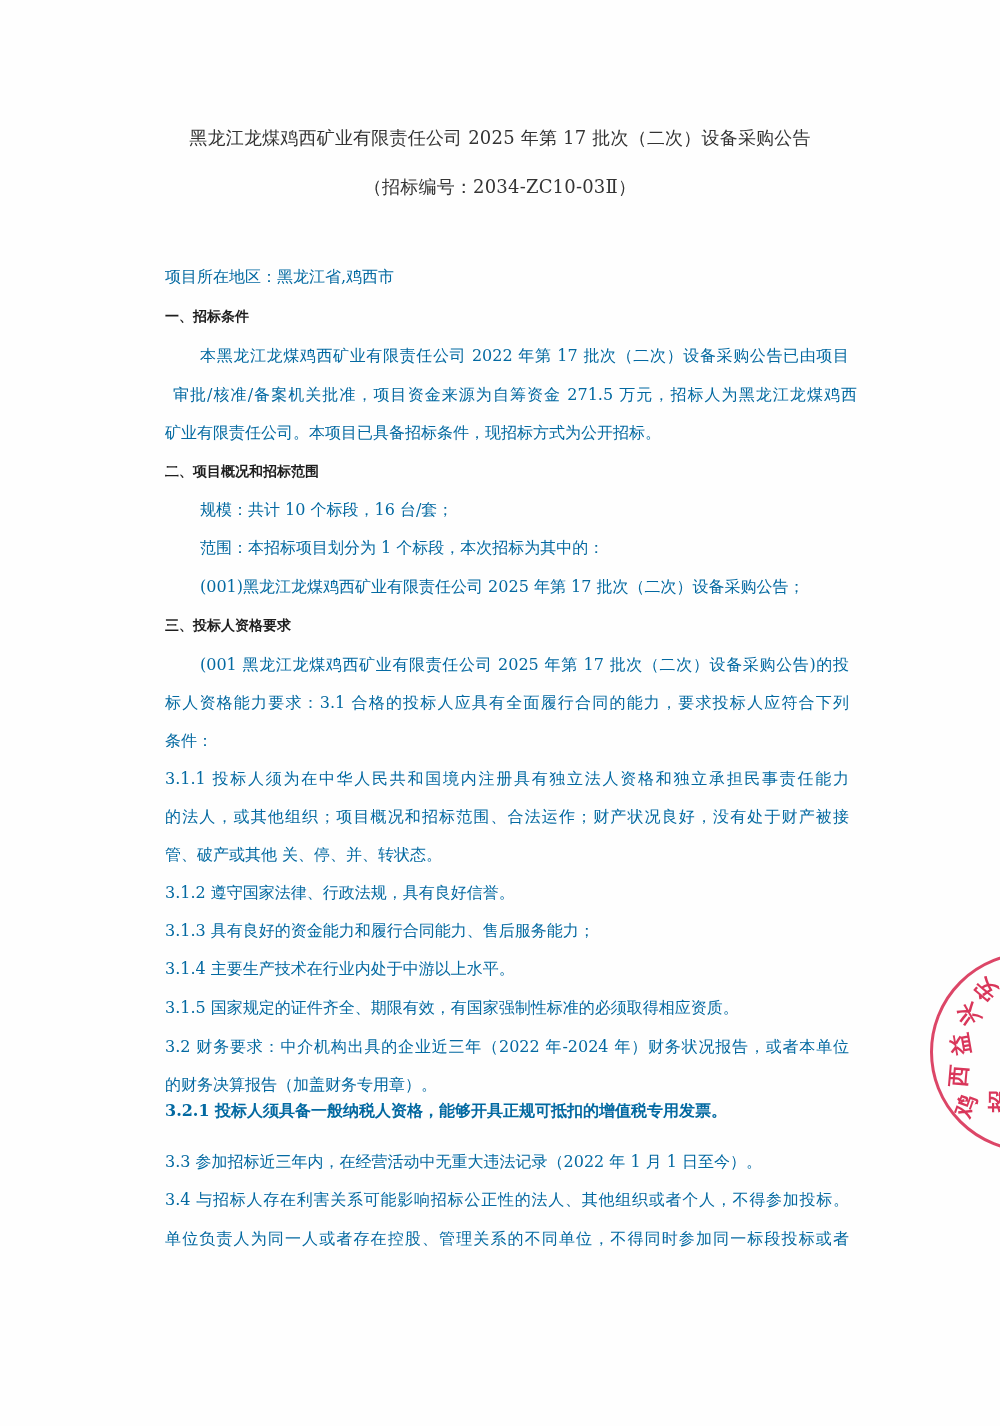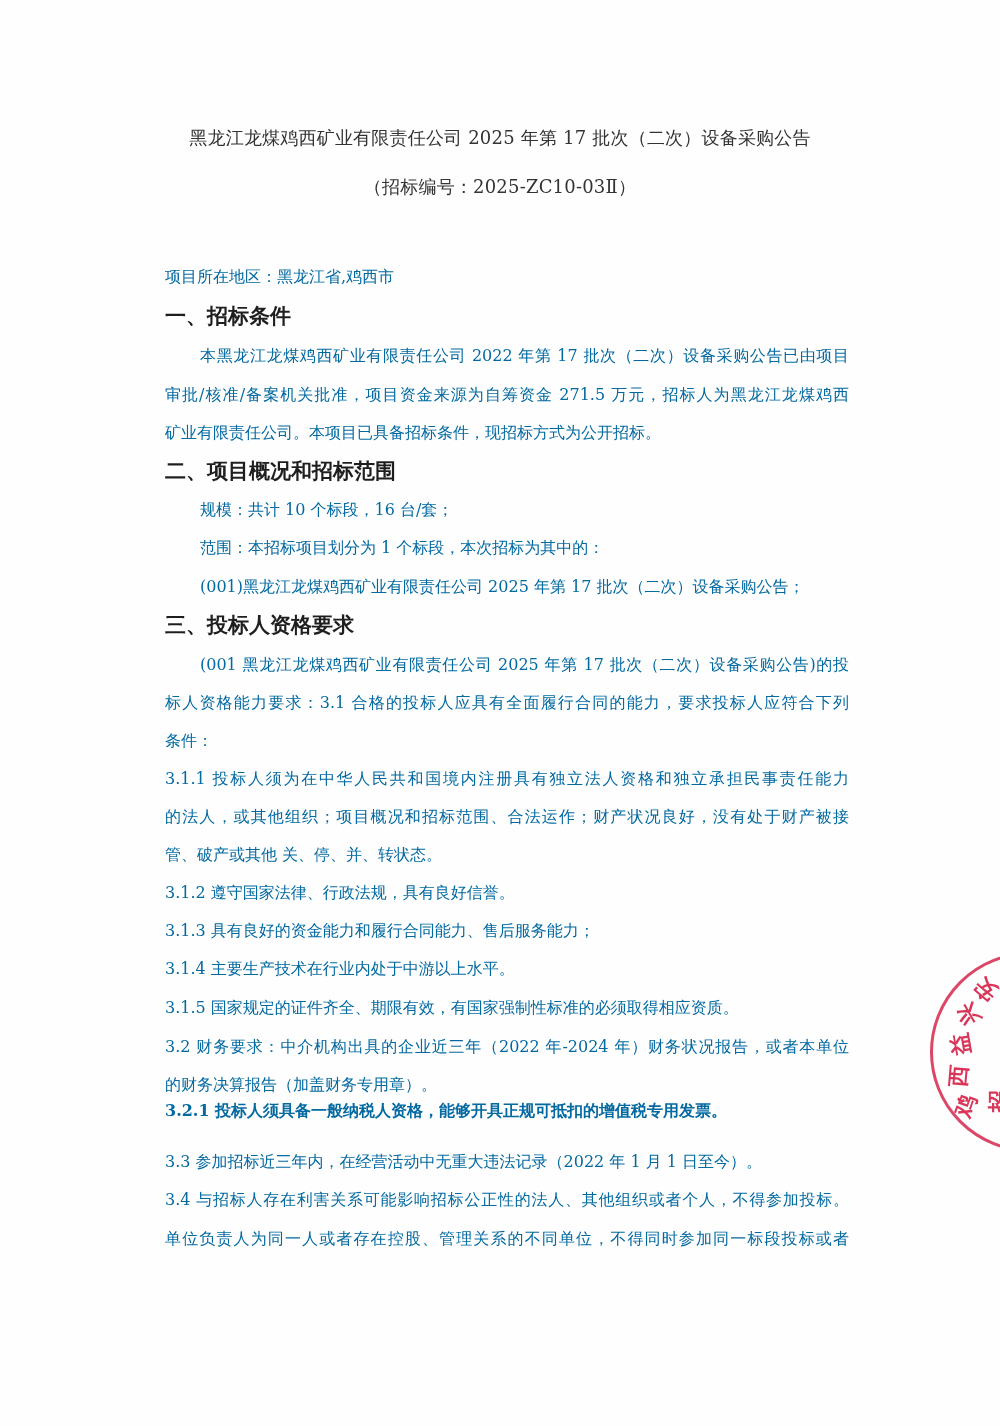--- a/index.html
+++ b/index.html
@@ -45,21 +45,21 @@
       white-space: nowrap;
       overflow: visible;
       text-align: justify;
       text-align-last: justify;
     }
     .line.last { text-align-last: left; }
     .line.indent { left: 200px; width: 649px; }
     .line.h {
       font-family: "DejaVu Sans", "Liberation Sans", sans-serif;
       font-weight: bold;
-      font-size: 21px;
+      font-size: 14px;
       color: #1e1e1e;
       text-align-last: left;
     }
 
     .stamp {
       position: absolute;
       left: 930px;
       top: 952px;
       width: 200px;
       height: 200px;
@@ -76,27 +76,27 @@
       font-size: 22px;
       line-height: 22px;
     }
   </style>
 </head>
 <body>
 
 <div class="page">
 
   <div class="title l1">黑龙江龙煤鸡西矿业有限责任公司 2025 年第 17 批次（二次）设备采购公告</div>
-  <div class="title l2">（招标编号：2025-ZC10-03Ⅱ）</div>
+  <div class="title l2">（招标编号：2034-ZC10-03Ⅱ）</div>
 
   <div class="line last" style="top:266px;">项目所在地区：黑龙江省,鸡西市</div>
 
   <div class="line h" style="top:305px;">一、招标条件</div>
   <div class="line indent" style="top:345px;">本黑龙江龙煤鸡西矿业有限责任公司 2022 年第 17 批次（二次）设备采购公告已由项目</div>
-  <div class="line" style="top:384px;">审批/核准/备案机关批准，项目资金来源为自筹资金 271.5 万元，招标人为黑龙江龙煤鸡西</div>
+  <div class="line" style="top:384px;margin-left:8px;">审批/核准/备案机关批准，项目资金来源为自筹资金 271.5 万元，招标人为黑龙江龙煤鸡西</div>
   <div class="line h" style="top:460px;">二、项目概况和招标范围</div>
 
   <div class="line last" style="top:422px;">矿业有限责任公司。本项目已具备招标条件，现招标方式为公开招标。</div>
   <div class="line indent last" style="top:499px;">规模：共计  10  个标段，16  台/套；</div>
   <div class="line indent last" style="top:537px;">范围：本招标项目划分为 1 个标段，本次招标为其中的：</div>
   <div class="line indent last" style="top:576px;">(001)黑龙江龙煤鸡西矿业有限责任公司 2025 年第 17 批次（二次）设备采购公告；</div>
 
   <div class="line h" style="top:614px;">三、投标人资格要求</div>
   <div class="line indent" style="top:654px;">(001 黑龙江龙煤鸡西矿业有限责任公司 2025 年第 17 批次（二次）设备采购公告)的投</div>
   <div class="line" style="top:692px;">标人资格能力要求：3.1 合格的投标人应具有全面履行合同的能力，要求投标人应符合下列</div>

